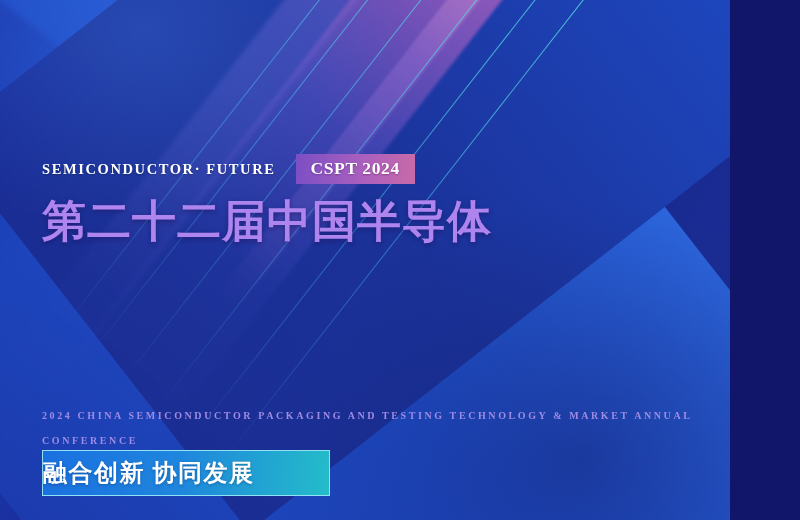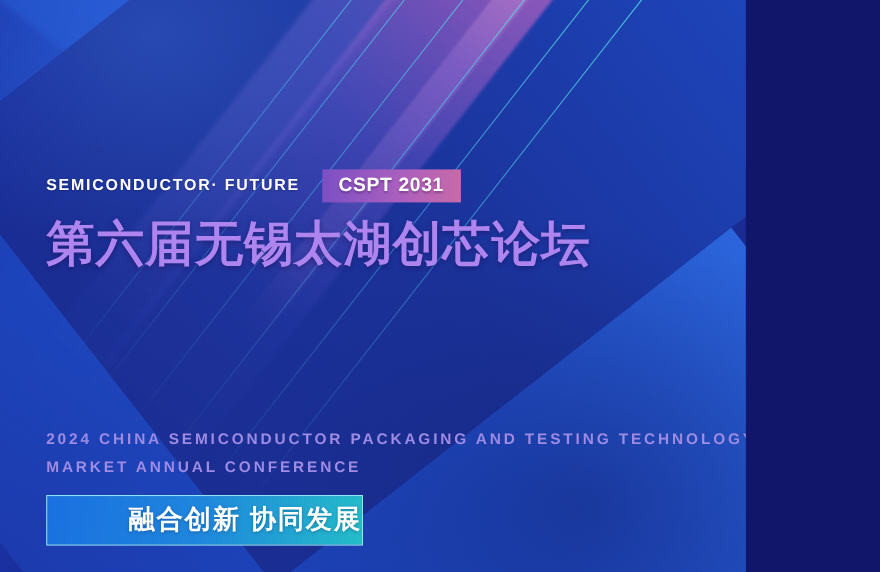--- a/index.html
+++ b/index.html
@@ -2,24 +2,24 @@
 <html><head>
 <meta charset="utf-8">
 <style>
   html, body {
     margin: 0;
     padding: 0;
     background: #12166b;
   }
   #poster {
     position: relative;
-    width: 678px;
+    width: 730px;
     height: 520px;
     overflow: hidden;
-    font-family: Liberation Sans, sans-serif;
+    font-family: Liberation Serif, serif;
     background:
       linear-gradient(118deg,
         #1c37a8 0%,
         #1b3bb5 14%,
         #1a2f9e 30%,
         #182a93 50%,
         #18298f 68%,
         #1a2c93 84%,
         #1b2e96 100%);
   }
@@ -223,41 +223,41 @@
     text-shadow: 0 2px 5px rgba(0,40,90,.45);
   }
   .hl-purple {
     color: #ae84ee;
     text-shadow: 0 2px 5px rgba(30,10,80,.45);
   }
 
   .subtitle {
     position: absolute;
     left: 0;
-    top: 387px;
+    top: 403px;
     width: 720px;
     color: #9e8ce4;
-    font-size: 14px;
+    font-size: 10px;
     font-weight: bold;
     letter-spacing: 2.6px;
     line-height: 25px;
   }
 
   .cta {
     position: absolute;
     left: 0;
     top: 450px;
     width: 288px;
     height: 46px;
     box-sizing: border-box;
     border: 1.5px solid #8fe3f2;
     background: linear-gradient(95deg, #1a70e0 0%, #1f86dd 48%, #24bcc9 100%);
     display: flex;
     align-items: center;
-    justify-content: flex-end;
+    justify-content: flex-start;
   }
   .cta-label {
     color: #ffffff;
     font-size: 24px;
     font-weight: bold;
     letter-spacing: 1.5px;
     line-height: 1;
     white-space: nowrap;
     text-shadow: 0 1px 3px rgba(0,30,70,.35);
   }
@@ -284,25 +284,25 @@
       <div class="hairline" style="left:214px"></div>
     </div>
     <div class="glow-tl"></div>
     <div class="glow-br"></div>
   </div>
 
   <div class="content">
 
     <div class="kicker-row">
       <div class="kicker">SEMICONDUCTOR· FUTURE</div>
-      <div class="badge">CSPT 2031</div>
+      <div class="badge">CSPT 2024</div>
     </div>
 
     <div class="headline">
-      <div class="hl-line hl-purple">第六届无锡太湖创芯论坛</div>
+      <div class="hl-line hl-purple">第二十二届中国半导体</div>
     </div>
 
     <div class="subtitle">2024 CHINA SEMICONDUCTOR PACKAGING AND TESTING TECHNOLOGY &amp; MARKET ANNUAL CONFERENCE</div>
 
     <div class="cta">
       <span class="cta-label">融合创新 协同发展</span>
     </div>
 
   </div>
 </div>

